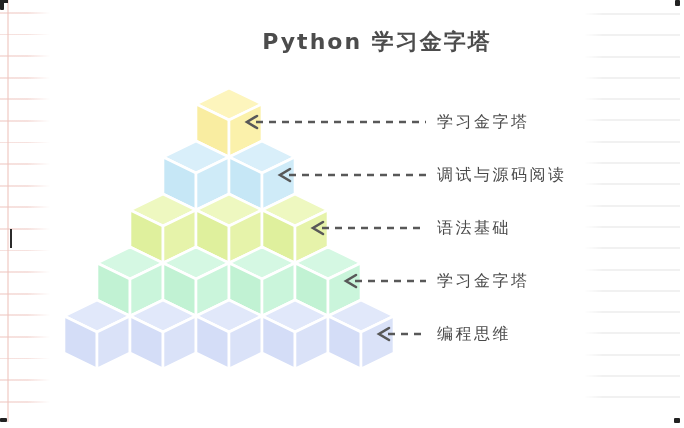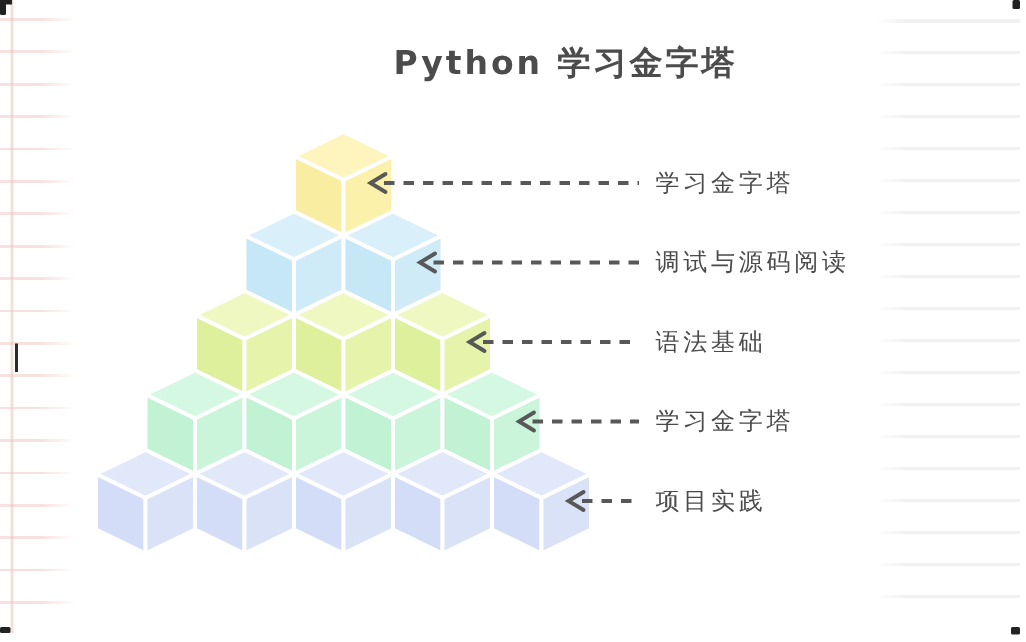--- a/index.html
+++ b/index.html
@@ -178,15 +178,15 @@
       <g>
         <line x1="388" y1="334" x2="426" y2="334" stroke="#585858" stroke-width="2.6" stroke-dasharray="7 6"></line>
         <path d="M 389 328 L 379 334 L 389 340" fill="none" stroke="#585858" stroke-width="2.6" stroke-linecap="round"></path>
       </g>
     </svg>
 
   <div class="level-label lbl-0">学习金字塔</div>
   <div class="level-label lbl-1">调试与源码阅读</div>
   <div class="level-label lbl-2">语法基础</div>
   <div class="level-label lbl-3">学习金字塔</div>
-  <div class="level-label lbl-4">项目实践</div>
+  <div class="level-label lbl-4">编程思维</div>
 
 </div>
 
 </body></html>

